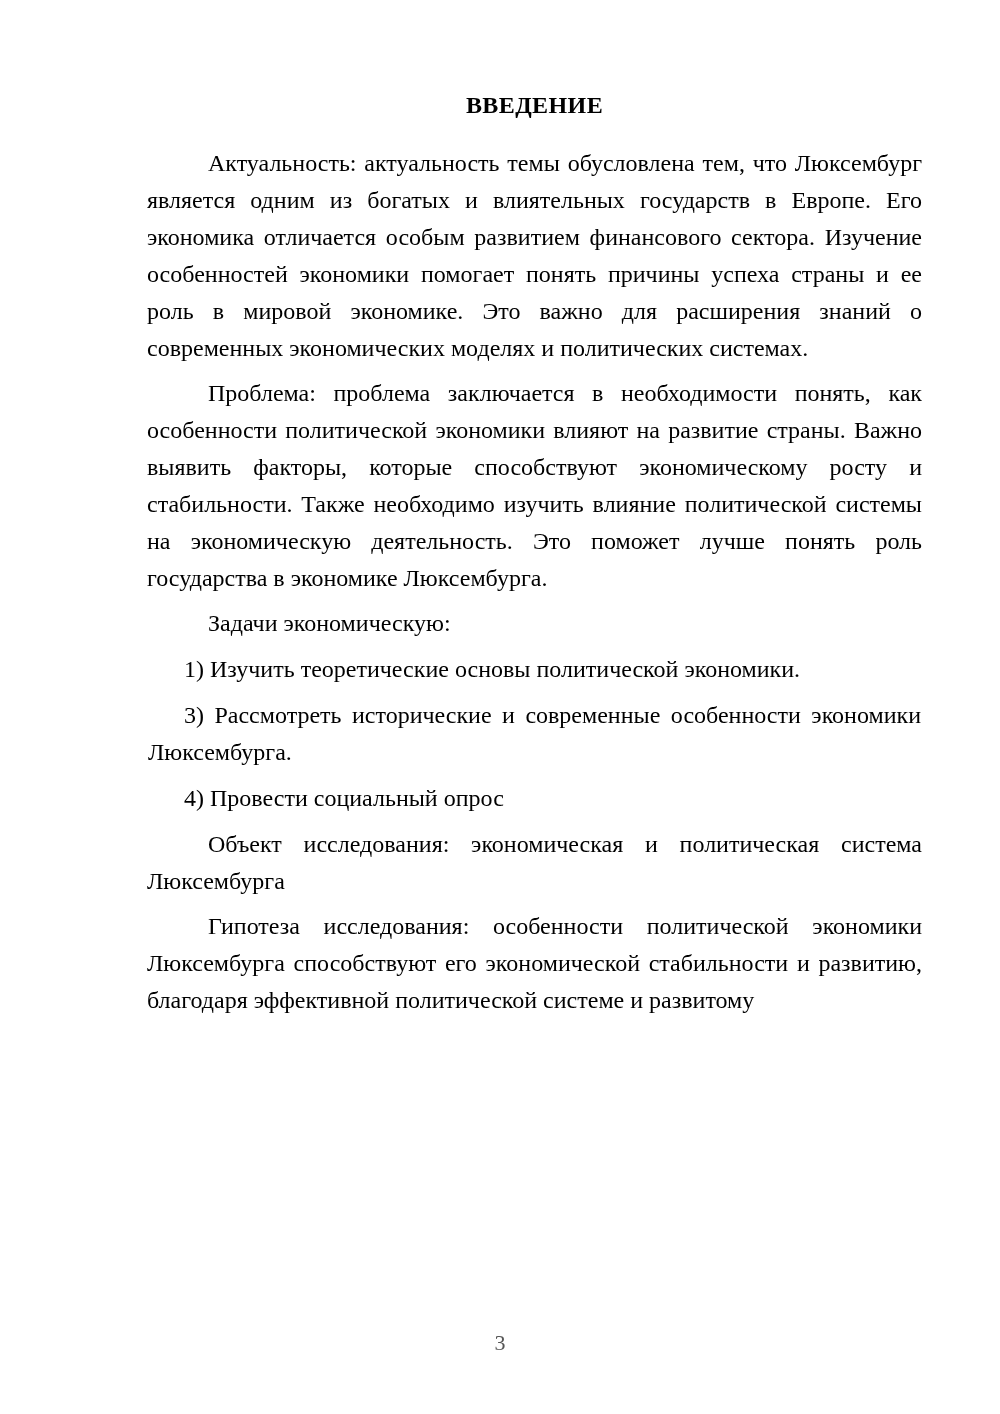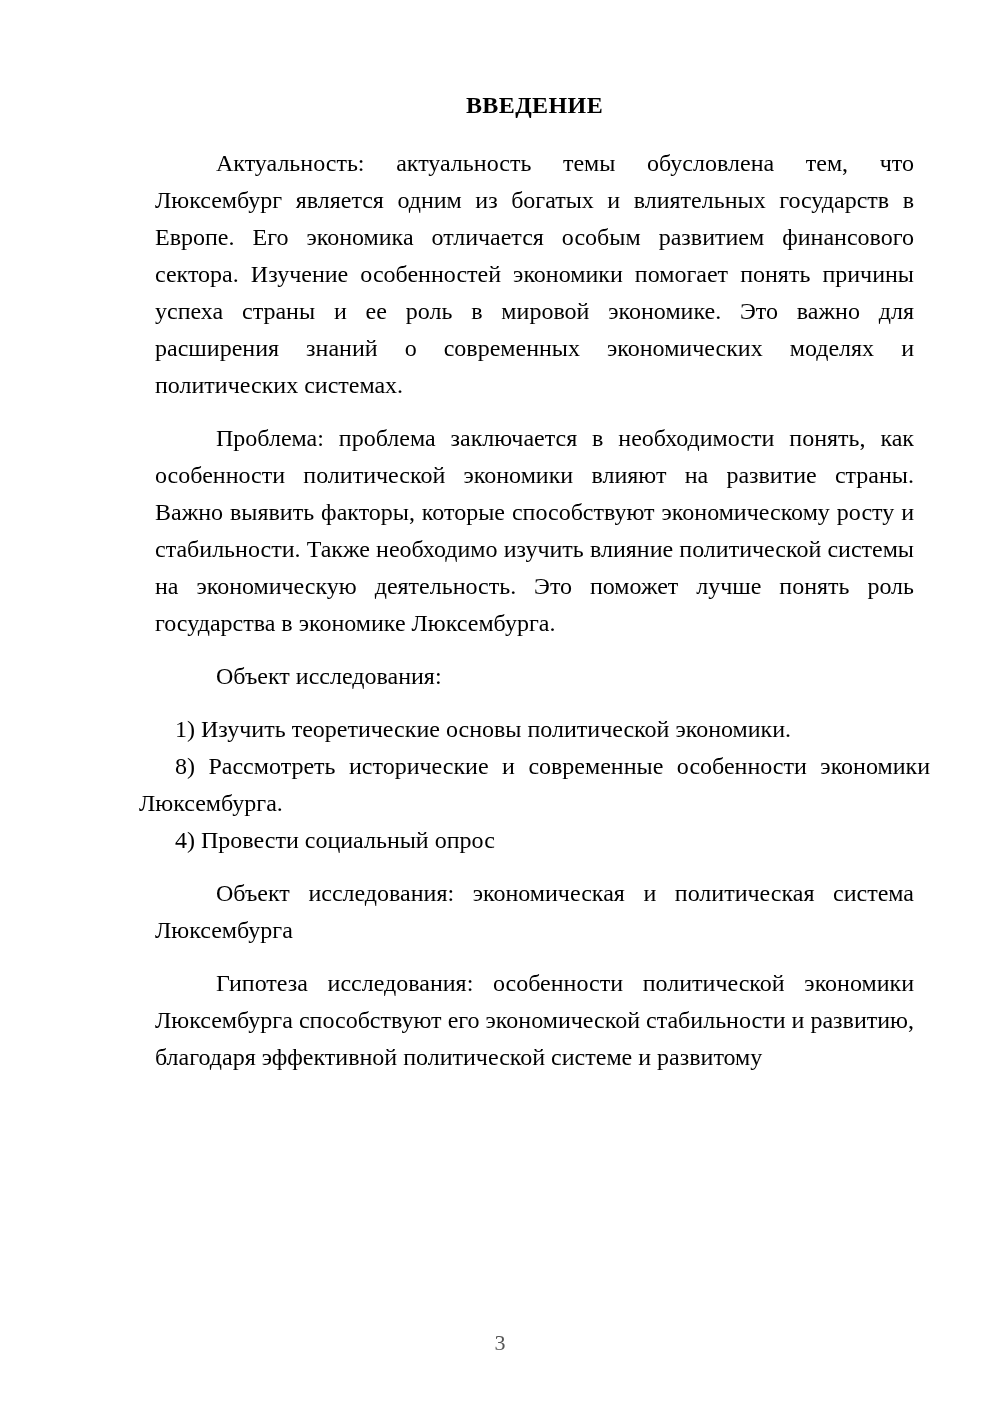--- a/index.html
+++ b/index.html
@@ -34,35 +34,35 @@
     text-align: center;
     line-height: 1.45;
     letter-spacing: 0.4px;
     margin: 0 0 22px 0;
   }
   .para {
     font-size: 24px;
     line-height: 37px;
     text-align: justify;
     text-justify: inter-word;
-    margin: 16px;
+    margin: 8px;
     text-indent: 61px;
     hyphens: none;
   }
   .para.last-justified {
     
     text-align: justify;
     font-family: Liberation Serif, serif;
   }
   .list-item {
     font-size: 24px;
     line-height: 37px;
     text-align: justify;
     text-justify: inter-word;
-    margin: 0;
+    margin: 9px;
     text-indent: 36px;
   }
   .no-justify {
     text-align: left;
   }
   .page-number {
     position: absolute;
     left: 0;
     right: 0;
     top: 1332px;
@@ -85,25 +85,25 @@
 
     <h1 class="doc-title">ВВЕДЕНИЕ</h1>
 
     <div class="body-block">
 
       <p class="para">Актуальность: актуальность темы обусловлена тем, что Люксембург является одним из богатых и влиятельных государств в Европе. Его экономика отличается особым развитием финансового сектора. Изучение особенностей экономики помогает понять причины успеха страны и ее роль в мировой экономике. Это важно для расширения знаний о современных экономических моделях и политических системах.</p>
 
       <p class="para">Проблема: проблема заключается в необходимости понять, как особенности политической экономики влияют на развитие страны. Важно выявить факторы, которые способствуют экономическому росту и стабильности. Также необходимо изучить влияние политической системы на экономическую деятельность. Это поможет лучше понять роль государства в экономике Люксембурга.</p>
 
 
-      <p class="para no-justify">Объект исследования:</p>
+      <p class="para no-justify">Задачи экономическую:</p>
 
       <p class="list-item">1) Изучить теоретические основы политической экономики.</p>
 
-      <p class="list-item">8) Рассмотреть исторические и современные особенности экономики Люксембурга.</p>
+      <p class="list-item">3) Рассмотреть исторические и современные особенности экономики Люксембурга.</p>
 
 
       <p class="list-item no-justify">4) Провести социальный опрос</p>
 
 
       <p class="para">Объект исследования: экономическая и политическая система Люксембурга</p>
 
 
       <p class="para last-justified">Гипотеза исследования: особенности политической экономики Люксембурга способствуют его экономической стабильности и развитию, благодаря эффективной политической системе и развитому</p>
 

